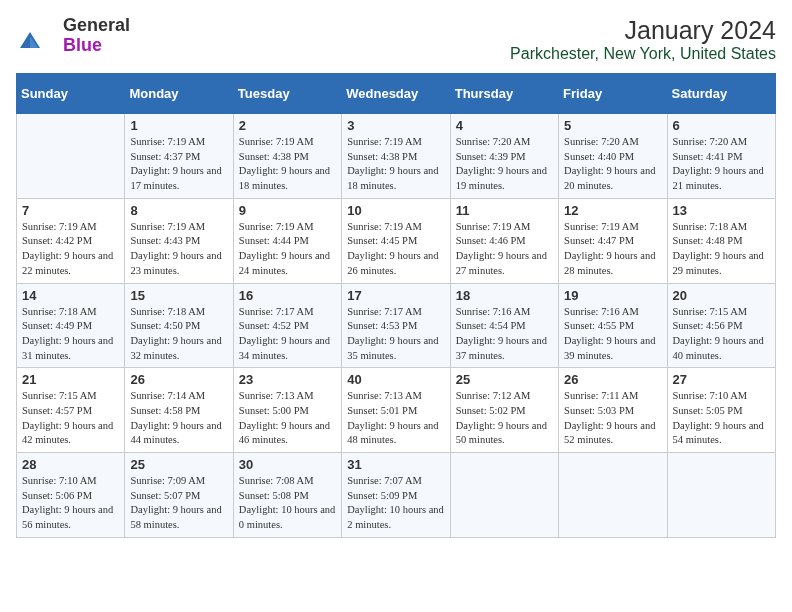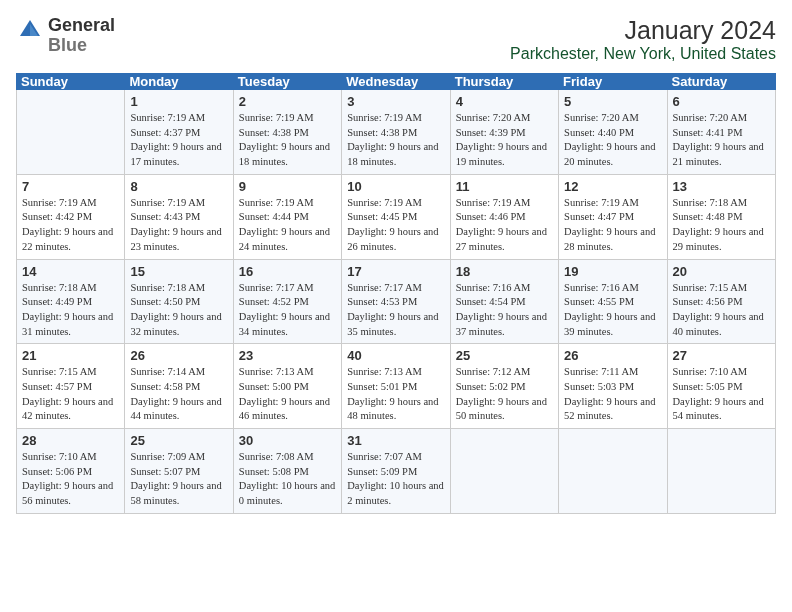--- a/index.html
+++ b/index.html
@@ -11,22 +11,22 @@
       padding: 16px;
     }
     .header {
       display: flex;
       justify-content: space-between;
       align-items: flex-start;
       margin-bottom: 10px;
     }
     .logo {
       display: flex;
-      align-items: flex-start;
-      gap: 4px;
+      align-items: flex-end;
+      gap: 19px;
     }
     .logo-text {
       display: flex;
       flex-direction: column;
       line-height: 1.1;
     }
     .logo-icon {
       width: 28px;
       height: 28px;
     }
@@ -45,21 +45,21 @@
     table {
       width: 100%;
       border-collapse: collapse;
       table-layout: fixed;
     }
     thead tr th {
       background: #2e6db4;
       color: #fff;
       font-size: 13px;
       font-weight: bold;
-      padding: 0 4px;
+      padding: 12px 4px;
       text-align: left;
       border: 1px solid #2e6db4;
     }
     tbody tr td {
       border: 1px solid #ccc;
       vertical-align: top;
       padding: 4px 5px;
       font-size: 11px;
       color: #333;
       height: 80px;
@@ -86,21 +86,21 @@
 <body>
 
 <div class="header">
   <div class="logo">
     <svg class="logo-icon" viewBox="0 0 28 28">
       <polygon points="14,4 24,20 4,20" fill="#2e6db4"></polygon>
       <polygon points="14,8 22,20 14,20" fill="#5b9bd5" opacity="0.6"></polygon>
     </svg>
     <div class="logo-text">
       <span style="font-size:18px;font-weight:bold;color:#333;">General</span>
-      <span style="font-size:18px;font-weight:bold;color:#737373;">Blue</span>
+      <span style="font-size:18px;font-weight:bold;color:#a21caf;">Blue</span>
     </div>
   </div>
   <div class="title-block">
     <div class="month-title">January 2024</div>
     <div class="location">Parkchester, New York, United States</div>
   </div>
 </div>
 
 <table>
   <thead>

